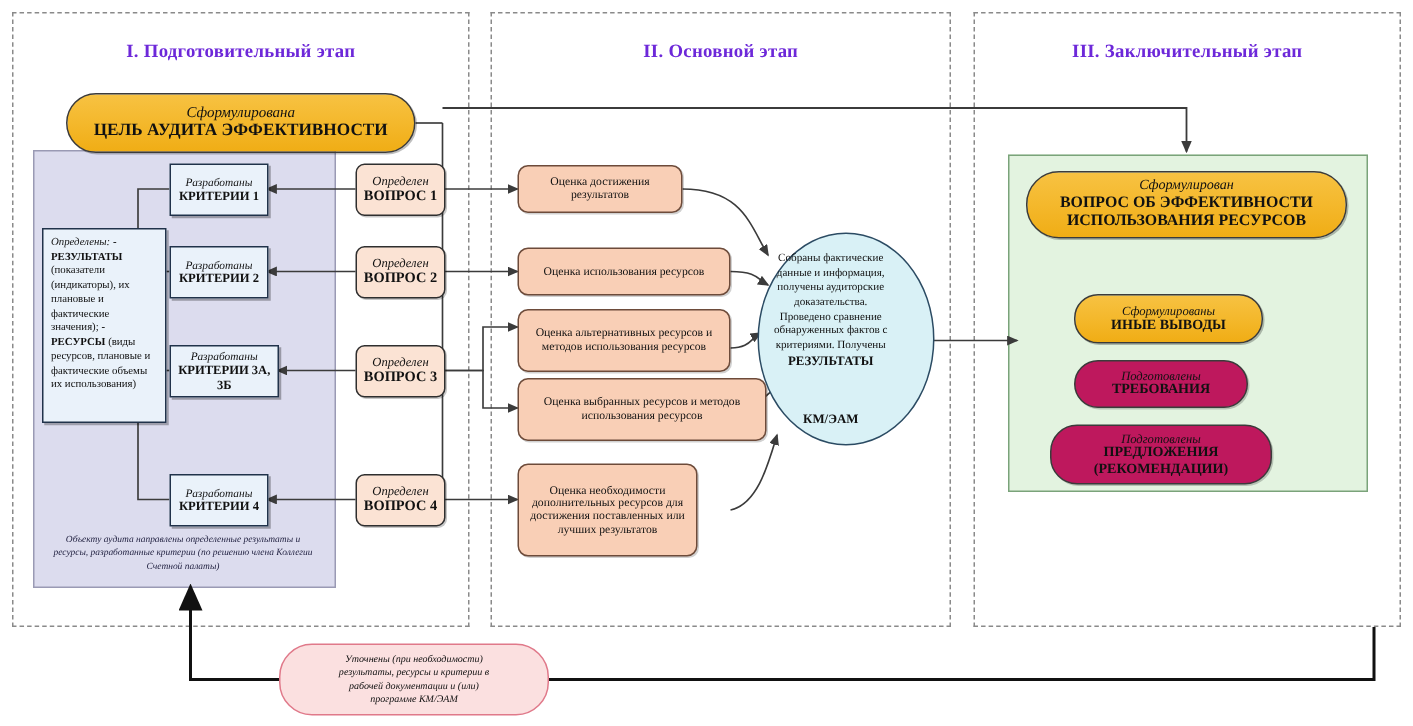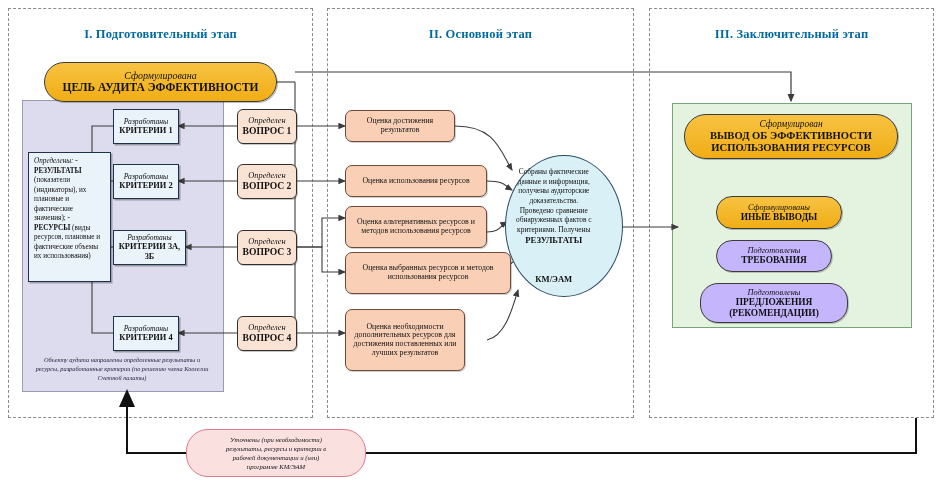--- a/index.html
+++ b/index.html
@@ -4,32 +4,32 @@
 <style>
   html,body{margin:0;padding:0;background:#ffffff;}
   body{width:942px;height:484px;overflow:hidden;
        font-family:"Liberation Serif","DejaVu Serif",serif;color:#111;}
   #stage{position:relative;width:942px;height:484px;}
 
   svg#wires{position:absolute;left:0;top:0;width:942px;height:484px;pointer-events:none;}
 
   .phase{position:absolute;border:1px dashed #8a8a8a;box-sizing:border-box;}
   .phase-title{position:absolute;text-align:center;font-weight:bold;font-size:12.5px;
-               letter-spacing:.2px;color:#0369a1;white-space:nowrap;}
+               letter-spacing:.2px;color:#6d28d9;white-space:nowrap;}
 
   .node{position:absolute;box-sizing:border-box;display:flex;flex-direction:column;
         align-items:center;justify-content:center;text-align:center;line-height:1.12;}
   .sub{font-style:italic;font-weight:normal;display:block;}
   .main{font-weight:bold;display:block;}
 
   
   .pill-gold{background:linear-gradient(180deg,#f7c242 0%,#f4b82c 50%,#f0ad15 100%);
              border:1.4px solid #3b3b3b;border-radius:22px;
              box-shadow:1px 1px 0 rgba(0,0,0,.25);}
-  .pill-cream{background:#c4b5fd;border:1.2px solid #3b3b3b;border-radius:18px;
+  .pill-cream{background:#be185d;border:1.2px solid #3b3b3b;border-radius:18px;
               box-shadow:1px 1px 0 rgba(0,0,0,.2);}
   .pill-pink{background:#fbe0e0;border:1.2px solid #e0798a;border-radius:22px;}
 
   
   .box-peach{background:#fbe3d4;border:1.4px solid #2f2f2f;border-radius:6px;
              box-shadow:1px 1px 0 rgba(0,0,0,.22);}
   .box-salmon{background:#f9cfb6;border:1.2px solid #6d4b3a;border-radius:7px;
               box-shadow:1px 1px 0 rgba(0,0,0,.18);}
   .box-blue{background:#eaf2fa;border:1.4px solid #20324a;
             box-shadow:1.5px 1.5px 0 rgba(0,0,0,.3);}
@@ -188,21 +188,21 @@
       <span>Проведено сравнение</span>
       <span>обнаруженных фактов с</span>
       <span>критериями. Получены</span>
       <span style="font-weight:bold;font-size:8.6px;">РЕЗУЛЬТАТЫ</span>
       <span style="font-weight:bold;font-size:8.6px;margin-top:28px;">КМ/ЭАМ</span>
     </div>
   </div>
 
   <div class="node pill-gold" style="left:684px;top:114px;width:214px;height:45px;font-size:10.6px;">
     <span class="sub" style="font-size:9.4px;">Сформулирован</span>
-    <span class="main">ВЫВОД ОБ ЭФФЕКТИВНОСТИ</span>
+    <span class="main">ВОПРОС ОБ ЭФФЕКТИВНОСТИ</span>
     <span class="main">ИСПОЛЬЗОВАНИЯ РЕСУРСОВ</span>
   </div>
 
   <div class="node pill-gold" style="left:716px;top:196px;width:126px;height:33px;font-size:9.4px;border-radius:16px;">
     <span class="sub" style="font-size:8.4px;">Сформулированы</span>
     <span class="main">ИНЫЕ ВЫВОДЫ</span>
   </div>
 
   <div class="node pill-cream" style="left:716px;top:240px;width:116px;height:32px;font-size:9.4px;border-radius:16px;">
     <span class="sub" style="font-size:8.4px;">Подготовлены</span>

